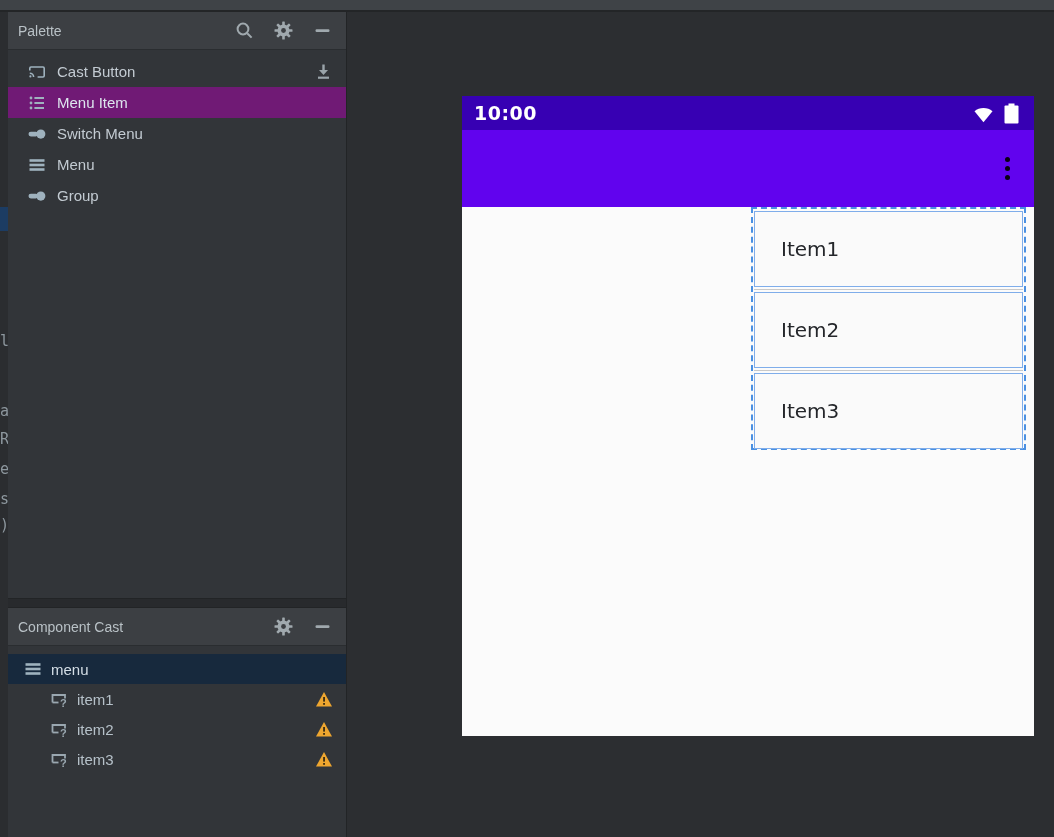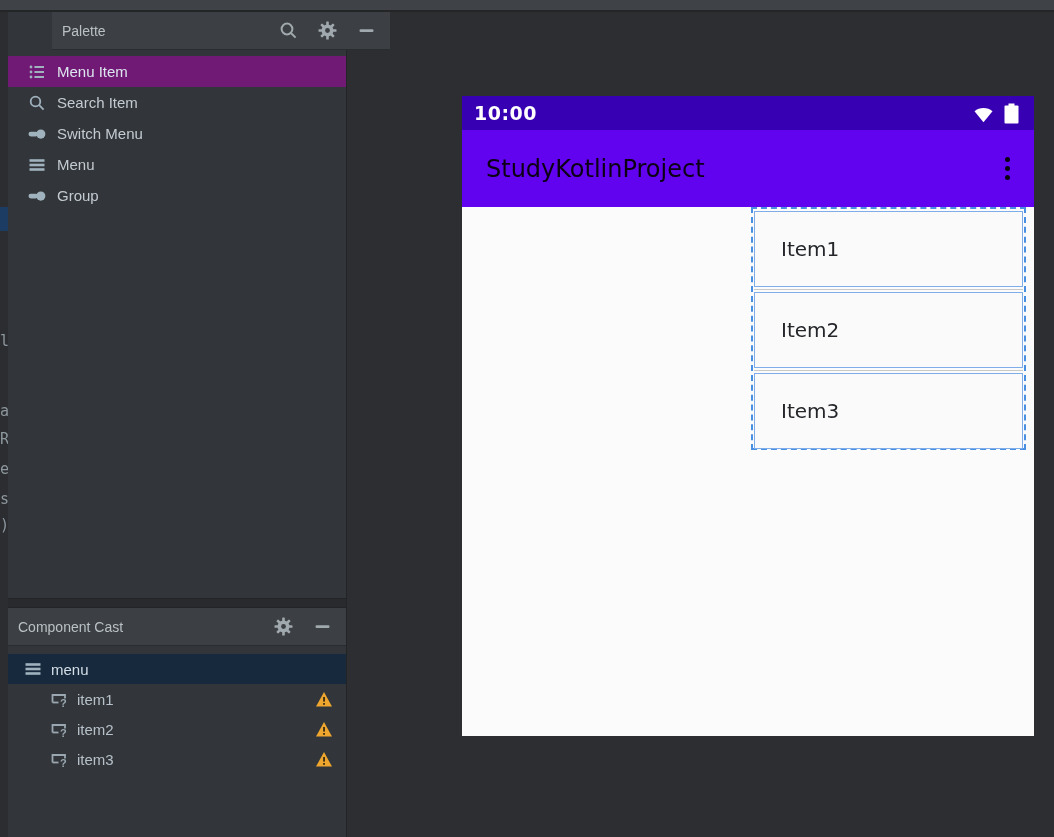--- a/index.html
+++ b/index.html
@@ -13,21 +13,21 @@
   
   .editor-strip{position:absolute;left:0;top:12px;width:8px;height:825px;background:#2b2d30;overflow:hidden;}
   .editor-strip .frag{position:absolute;left:0;width:8px;overflow:hidden;color:#8d979e;font:15px "DejaVu Sans Mono",monospace;white-space:nowrap;}
   .editor-strip .sel-frag{position:absolute;left:0;top:195px;width:8px;height:24px;background:#1c3c63;}
   
   .left-panel{position:absolute;left:8px;top:12px;width:339px;height:825px;background:#323539;border-right:1px solid #222426;box-sizing:border-box;}
   .pane-header{position:absolute;left:0;width:100%;height:38px;background:#3c3f43;border-bottom:1px solid #2a2d30;display:flex;align-items:center;box-sizing:border-box;padding:0 14px 0 10px;}
   .pane-title{color:#b9c1c6;font-size:14px;}
   .hdr-icons{margin-left:auto;display:flex;align-items:center;gap:20px;}
   .hicon{width:19px;height:19px;display:block;cursor:pointer;}
-  .palette-header{top:0;margin-left:44px;}
+  .palette-header{top:0;}
   .palette-list{position:absolute;left:0;top:38px;width:100%;padding-top:6px;}
   .prow{height:31px;display:flex;align-items:center;padding-left:20px;gap:11px;color:#c3cbd2;font-size:15px;box-sizing:border-box;}
   .prow.selected{background:#701a75;color:#dde6ee;}
   .prow .licon{width:18px;height:18px;flex:0 0 auto;}
   .prow .trail{margin-left:auto;margin-right:13px;width:19px;height:19px;}
   .panel-divider{position:absolute;left:0;top:586px;width:100%;height:10px;background:#282a2d;border-top:1px solid #222426;border-bottom:1px solid #222426;box-sizing:border-box;}
   .ct-header{top:596px;}
   .ct-list{position:absolute;left:0;top:634px;width:100%;padding-top:8px;}
   .trow{height:30px;display:flex;align-items:center;gap:9px;color:#b6c1c9;font-size:15px;box-sizing:border-box;padding-left:16px;}
   .trow.child{padding-left:42px;}
@@ -92,42 +92,50 @@
           </g>
         </svg>
         <svg class="hicon" viewBox="0 0 19 19">
           <rect x="2.5" y="8.3" width="14" height="2.6" rx="1.2" fill="#a0a9ae"></rect>
         </svg>
       </span>
     </div>
 
     <div class="palette-list">
 
+      <div class="prow">
+        <svg class="licon" viewBox="0 0 18 18" fill="none" stroke="#9fb2be" stroke-width="1.6">
+          <path d="M1.8,7.5 V5.2 Q1.8,4 3,4 H15 Q16.2,4 16.2,5.2 V12.8 Q16.2,14 15,14 H9.6"></path>
+          <path d="M1.8,10.2 A3.8,3.8 0 0 1 5.6,14"></path>
+          <circle cx="2.4" cy="13.4" r="1.1" fill="#9fb2be" stroke="none"></circle>
+        </svg>
+        <span>Cast Button</span>
+        <svg class="trail" viewBox="0 0 19 19">
+          <g fill="#9aa4aa">
+            <rect x="8.3" y="2.5" width="2.4" height="6"></rect>
+            <polygon points="5,8 14,8 9.5,13"></polygon>
+            <rect x="4" y="14.6" width="11" height="2.2"></rect>
+          </g>
+        </svg>
+      </div>
 
       <div class="prow selected">
         <svg class="licon" viewBox="0 0 18 18">
           <g fill="#9fb2be">
             <circle cx="3" cy="4" r="1.4"></circle>
               <rect x="6.4" y="3" width="9.6" height="2"></rect>
             <circle cx="3" cy="9" r="1.4"></circle>
               <rect x="6.4" y="8" width="9.6" height="2"></rect>
             <circle cx="3" cy="14" r="1.4"></circle>
               <rect x="6.4" y="13" width="9.6" height="2"></rect>
           </g>
         </svg>
         <span>Menu Item</span>
       </div>
 
-      <div class="prow">
-        <svg class="licon" viewBox="0 0 18 18" fill="none" stroke="#9fb2be" stroke-width="1.8">
-          <circle cx="7.5" cy="7.5" r="4.8"></circle>
-            <line x1="11.2" y1="11.2" x2="15.6" y2="15.6"></line>
-        </svg>
-        <span>Search Item</span>
-      </div>
 
       <div class="prow">
         <svg class="licon" viewBox="0 0 18 18">
           <rect x="0.5" y="6.8" width="9.5" height="4.6" rx="2.3" fill="#9fb2be"></rect>
           <circle cx="12.8" cy="9.1" r="4.6" fill="#9fb2be"></circle>
         </svg>
         <span>Switch Menu</span>
       </div>
 
       <div class="prow">
@@ -241,21 +249,20 @@
           <path d="M12,21 L2.6,9.6 A14.5,14.5 0 0 1 21.4,9.6 Z" fill="#ffffff"></path>
         </svg>
         <svg width="19" height="23" viewBox="0 0 19 23">
           <rect x="6.5" y="1.5" width="6" height="3" fill="#ffffff"></rect>
           <rect x="2.5" y="3.5" width="14" height="18" rx="1" fill="#ffffff"></rect>
         </svg>
       </span>
     </div>
 
     <div class="app-bar">
-      <span class="app-title">StudyKotlinProject</span>
       <span class="overflow">
           <i></i>
           <i></i>
           <i></i>
         </span>
     </div>
 
     <div class="phone-content">
       <div class="menu-overlay">
         <div class="menu-cell">

